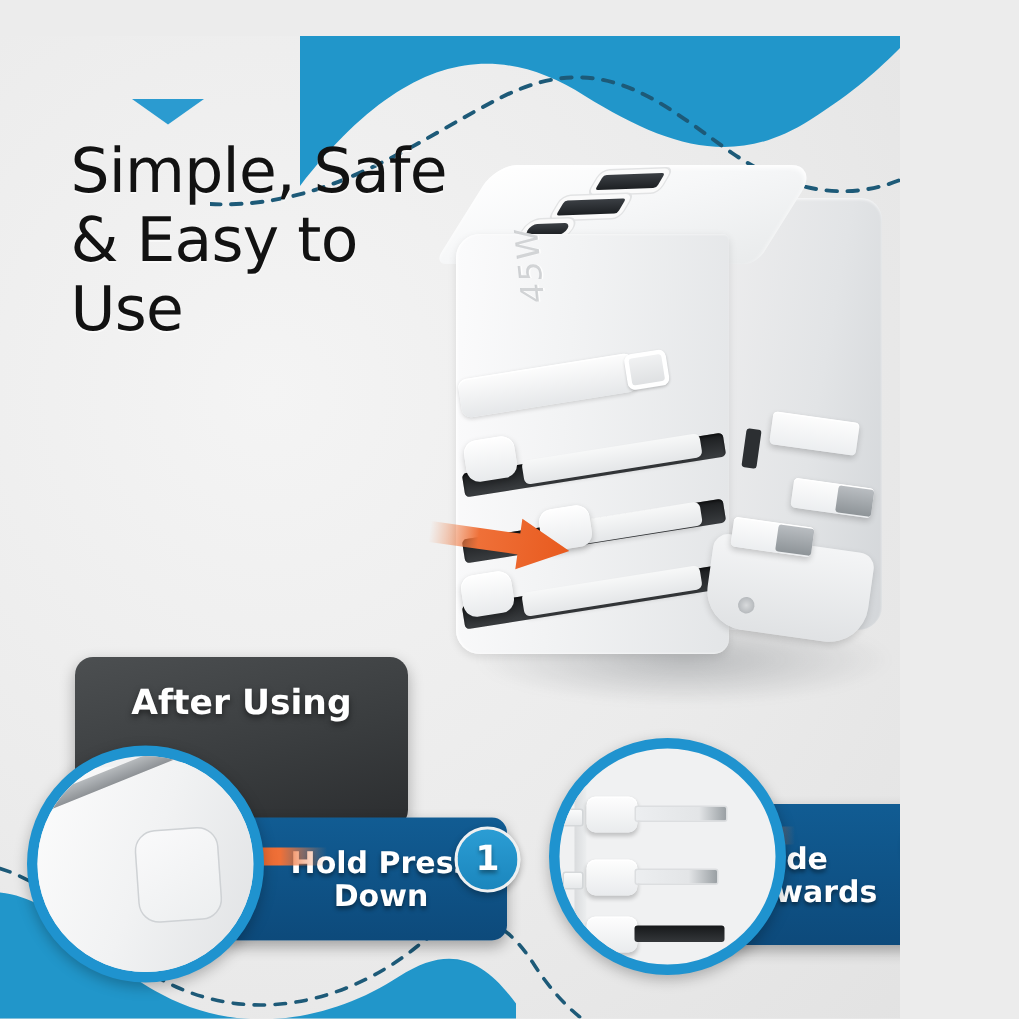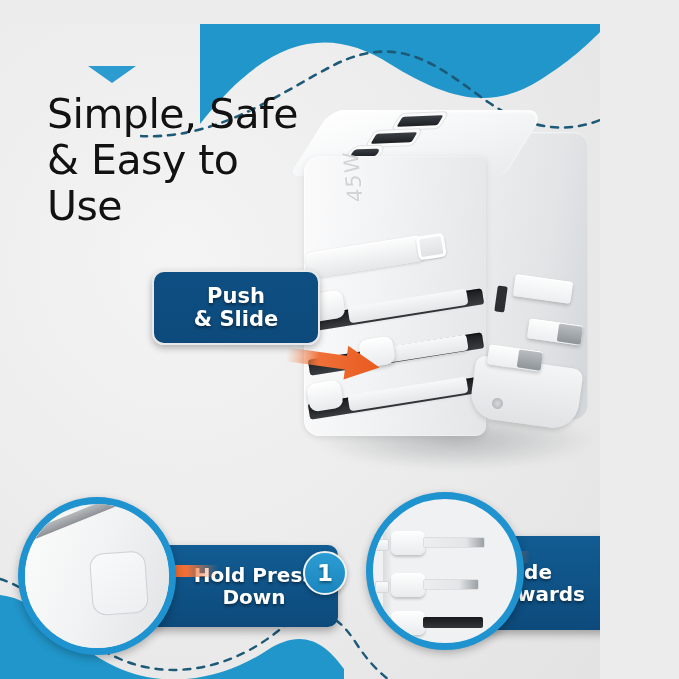--- a/index.html
+++ b/index.html
@@ -376,25 +376,24 @@
     <defs>
       <linearGradient id="og1" x1="0" y1="0" x2="1" y2="0">
         <stop offset="0%" stop-color="#f08a54" stop-opacity="0"></stop>
         <stop offset="35%" stop-color="#ef7038"></stop>
         <stop offset="100%" stop-color="#e85a1e"></stop>
       </linearGradient>
     </defs>
     <path d="M0,14 L60,14 L60,4 L94,21 L60,38 L60,28 L0,28 Z" fill="url(#og1)" transform="rotate(8 48 21)"></path>
   </svg>
 
-  <div id="push-slide-box">
-    <div id="push-slide-label">Push
-&amp; Slide</div>
-  </div>
-
+
+  <div id="after-using-box">
+    <div id="after-using-label">After Using</div>
+  </div>
 
   <div id="step1-panel" class="step-panel">
     <div class="step-label">Hold Press
 Down</div>
   </div>
   <svg id="arrow-step1" class="arrow-orange" viewBox="0 0 106 32">
     <defs>
       <linearGradient id="og2" x1="1" y1="0" x2="0" y2="0">
         <stop offset="0%" stop-color="#f08a54" stop-opacity="0"></stop>
         <stop offset="30%" stop-color="#ef7038"></stop>

